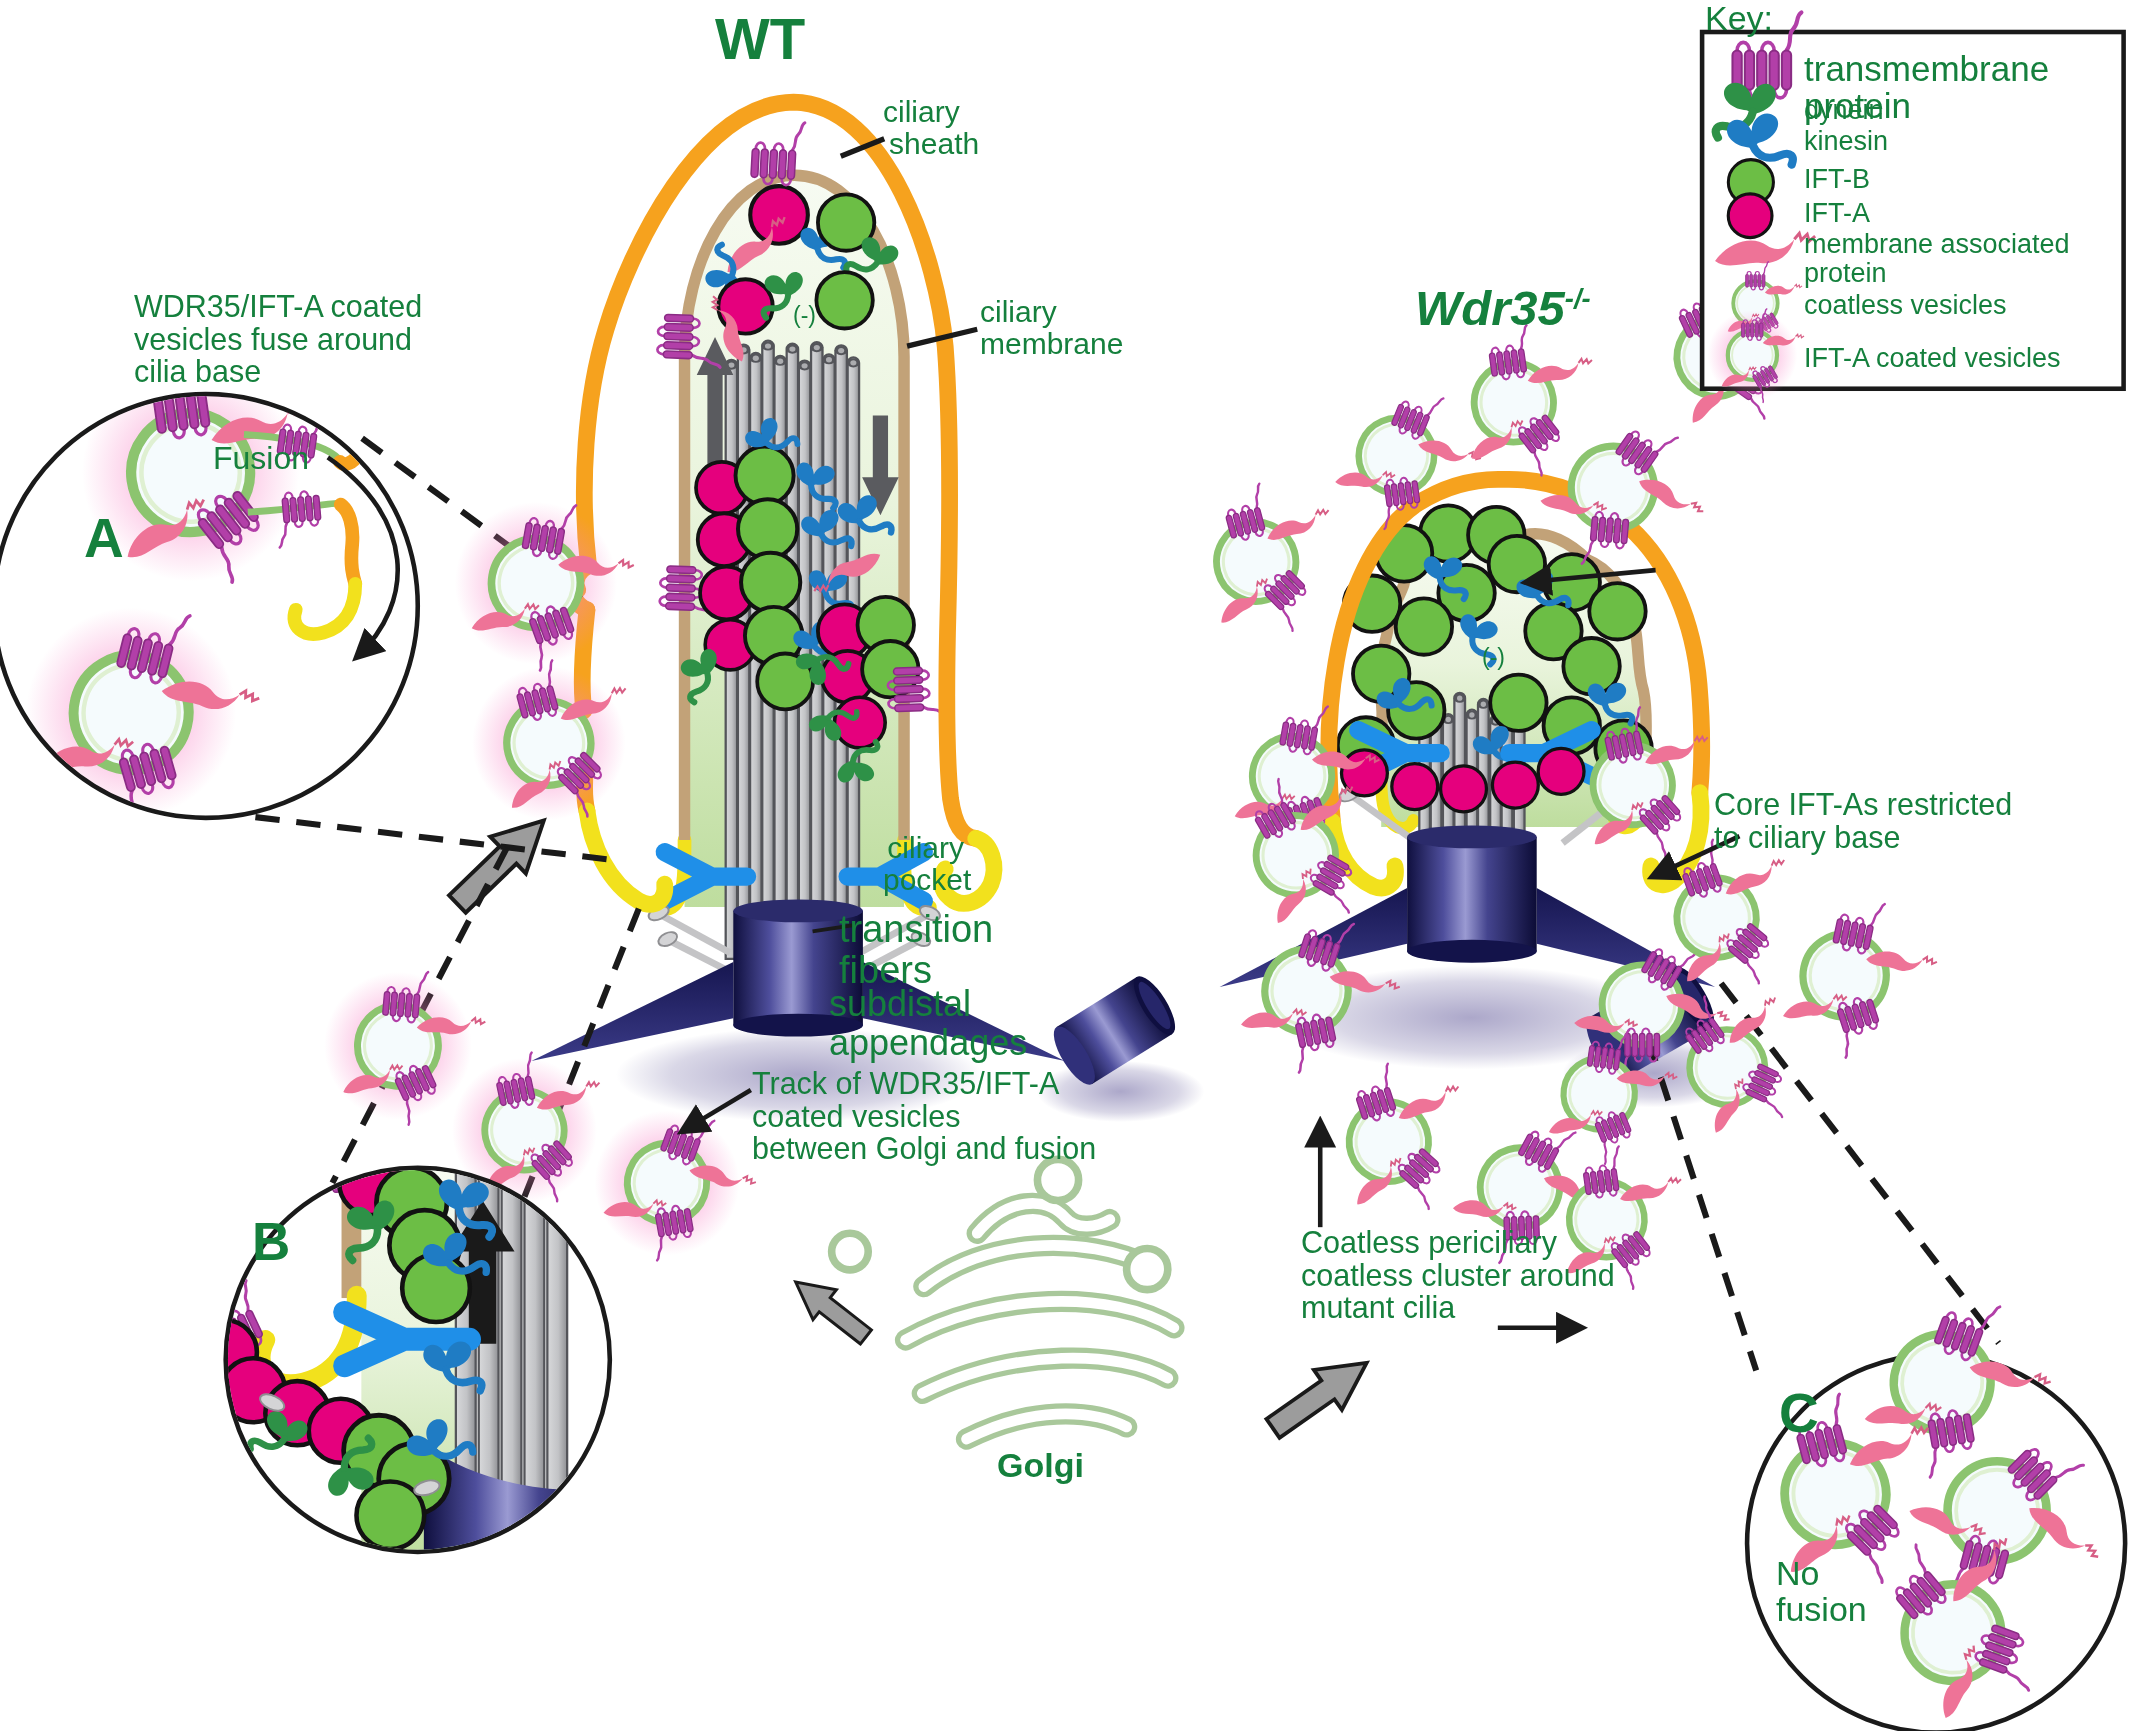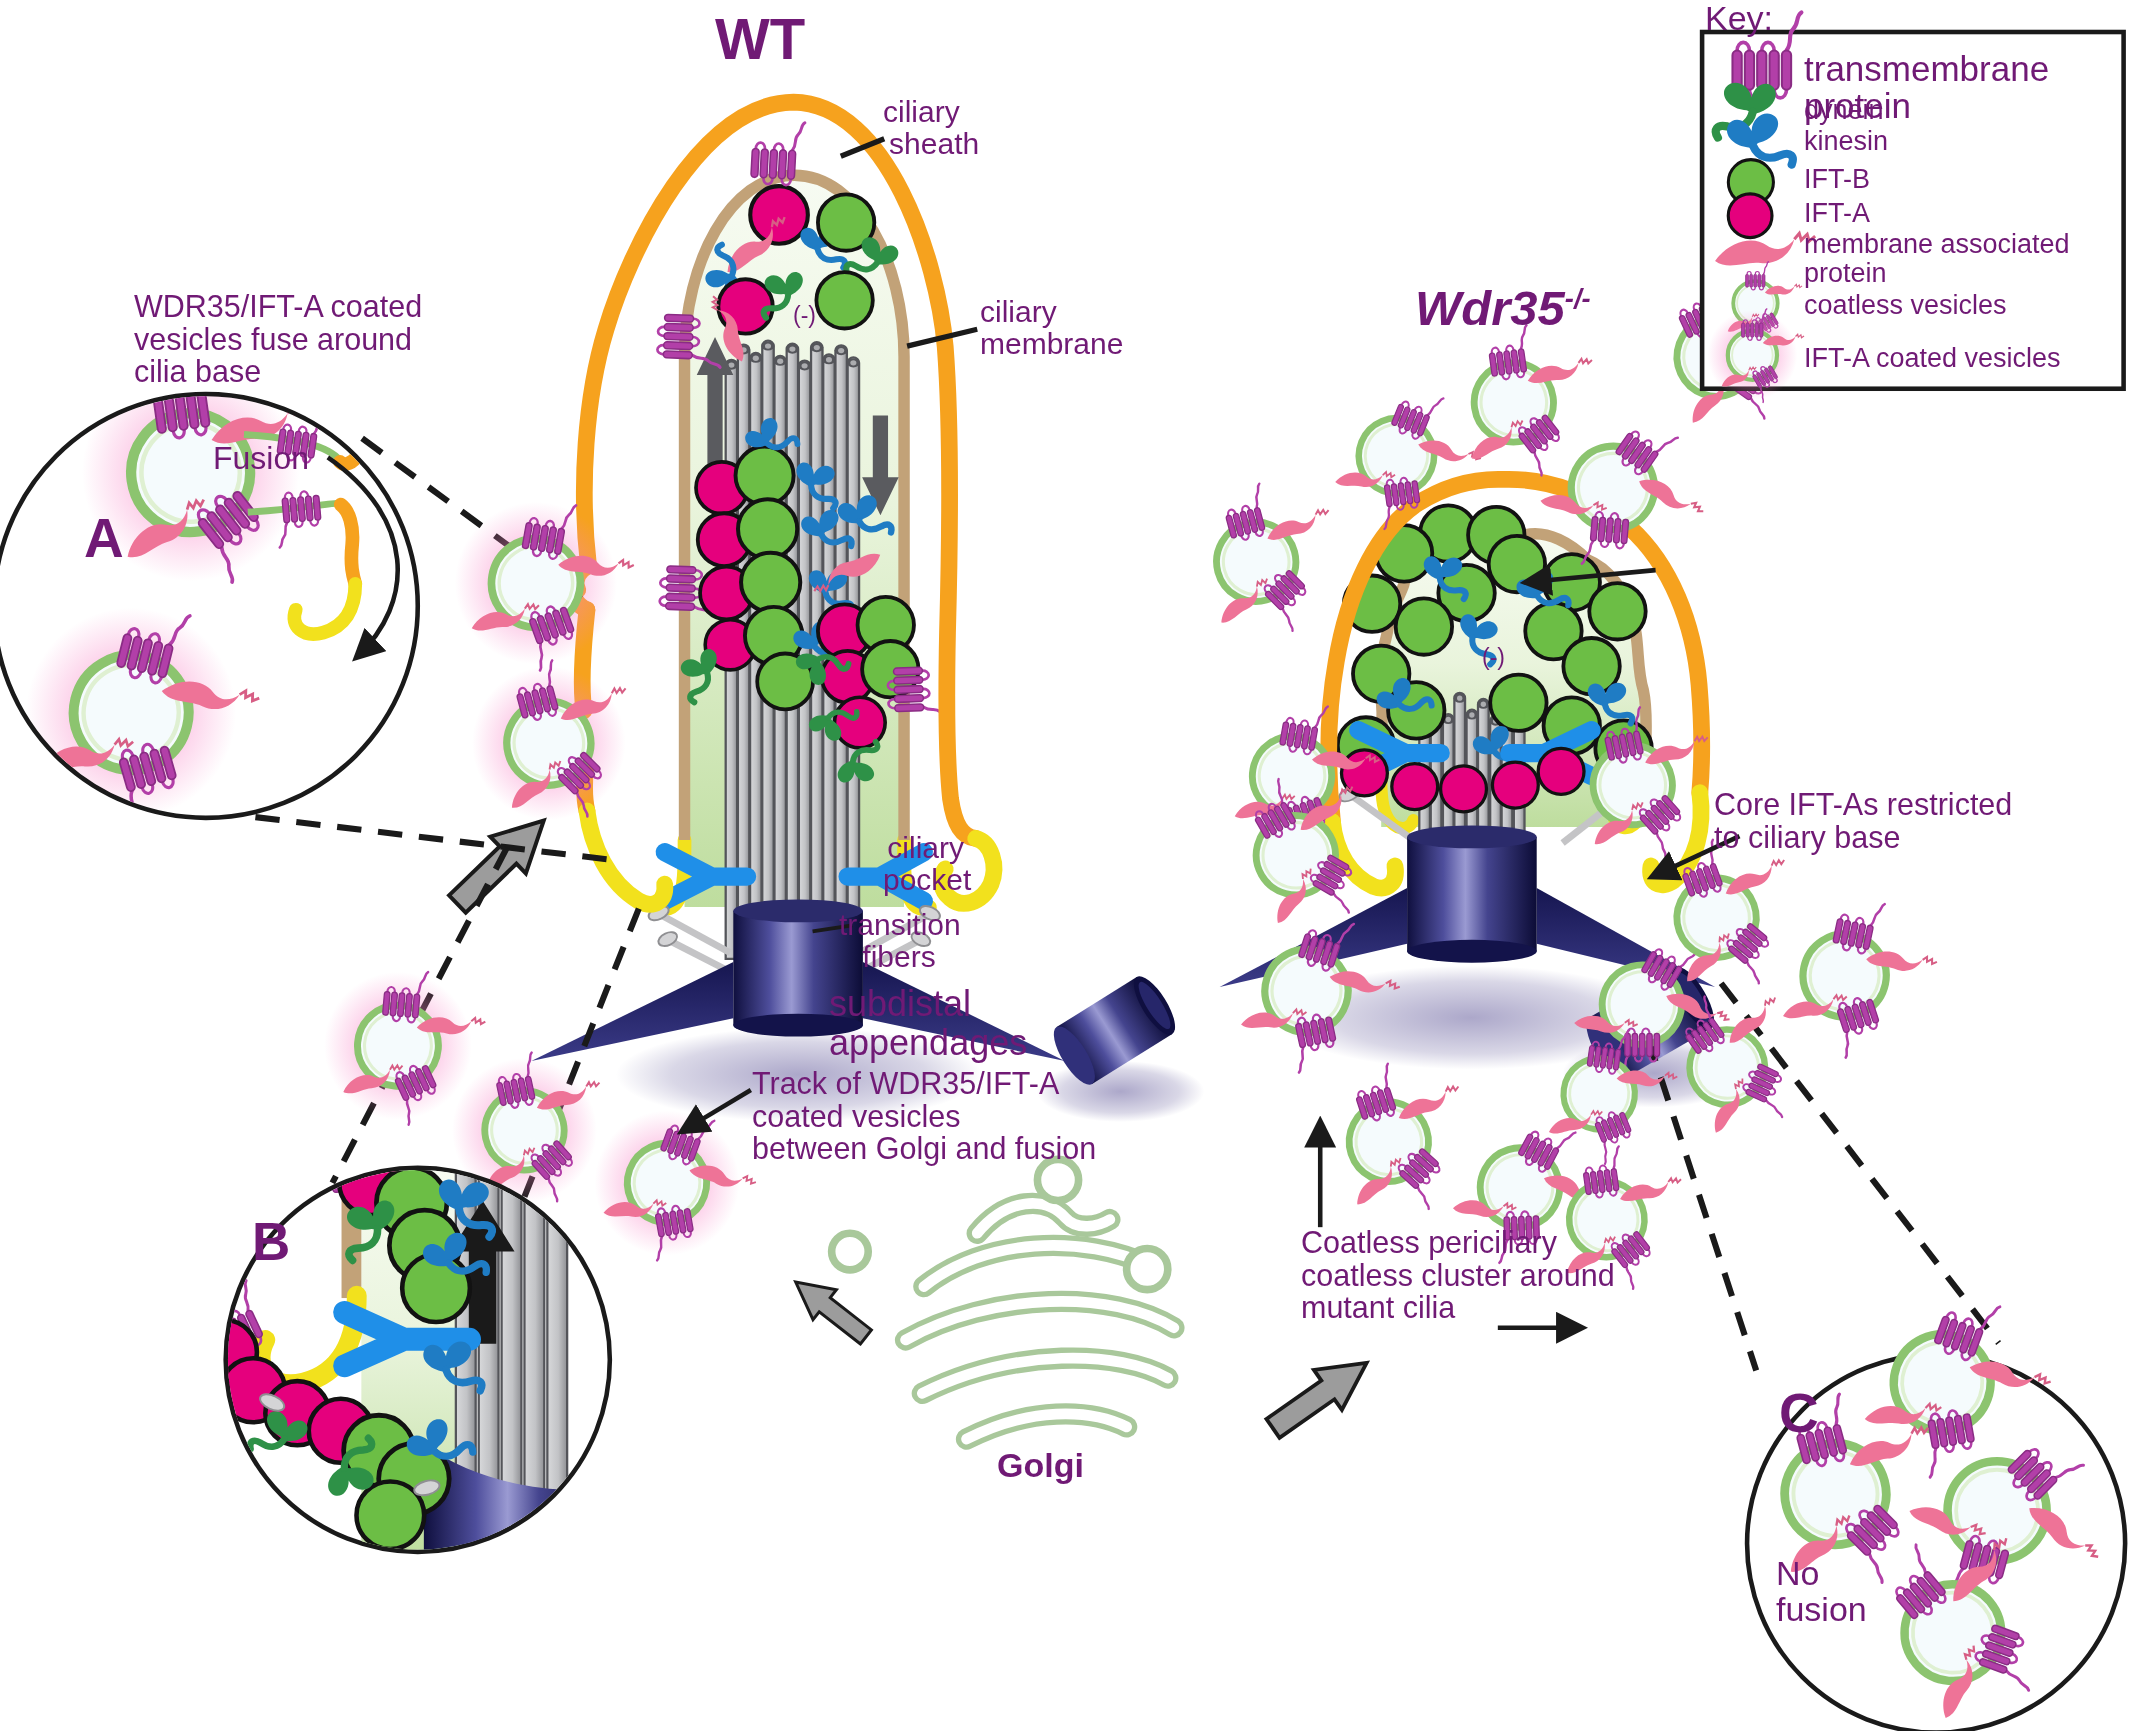--- a/index.html
+++ b/index.html
@@ -1,19 +1,19 @@
 <!DOCTYPE html>
 <html style="font-size:12.2px"><head>
 <meta charset="utf-8">
 <style>
   html,body{margin:0;padding:0;background:#fff}
   #stage{position:relative;width:2129px;height:1731px;background:#fff;overflow:hidden;
          font-family:"Liberation Sans",sans-serif;color:#1a1a1a}
   #art{position:absolute;left:0;top:0}
-  .lbl{position:absolute;color:#701a75;line-height:1.07}
+  .lbl{position:absolute;color:#15803d;line-height:1.07}
   .lbl span{display:block}
   .b{font-weight:800}
 </style>
 </head>
 <body>
 
 <div id="stage">
 
 <svg id="art" width="2129" height="1731" viewBox="0 0 2793 2271">
 <defs>
@@ -533,21 +533,21 @@
 </div>
 <div class="lbl" style="left:213px;top:441px;font-size:32px">Fusion</div>
 <div class="lbl b" style="left:84px;top:509px;font-size:55px">A</div>
 <div class="lbl" style="left:793px;top:303px;font-size:23px">(-)</div>
 <div class="lbl" style="left:1482px;top:645px;font-size:23px">(-)</div>
 
 <div class="lbl" style="left:883px;top:832px;width:81px;text-align:right;font-size:30px">
   <span>ciliary</span>
       <span>pocket</span>
 </div>
-<div class="lbl" style="left:839px;top:909px;width:120px;text-align:center;font-size:30px">
+<div class="lbl" style="left:839px;top:909px;width:120px;text-align:left;font-size:38px">
   <span>transition</span>
       <span>fibers</span>
 </div>
 <div class="lbl" style="left:829px;top:985px;width:165px;text-align:left;font-size:36px">
   <span>subdistal</span>
       <span>appendages</span>
 </div>
 <div class="lbl" style="left:752px;top:1067px;font-size:30.5px">
   <span>Track of WDR35/IFT-A</span>
       <span>coated vesicles</span>

